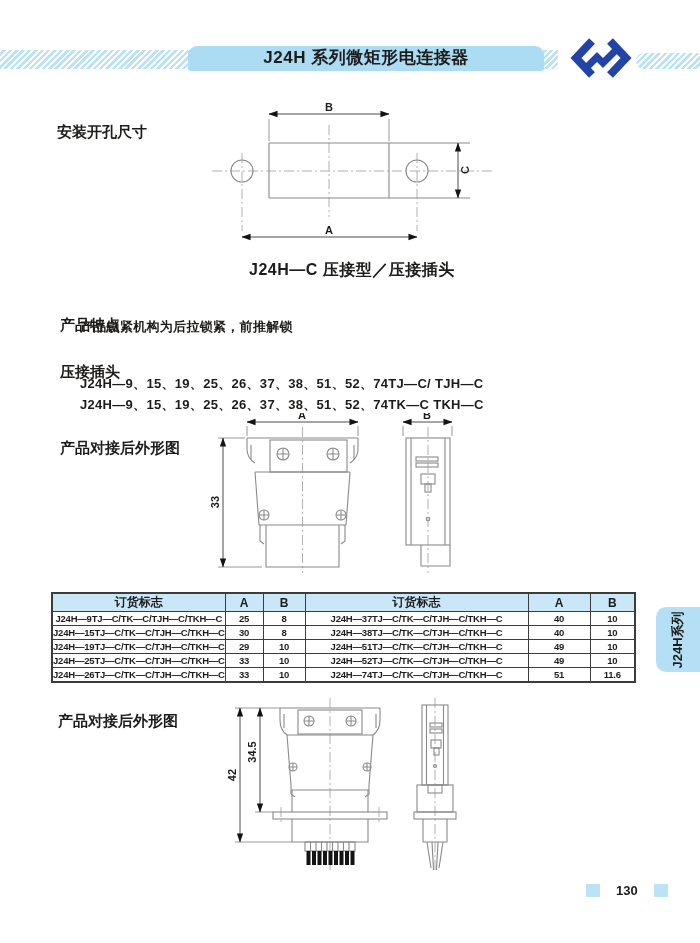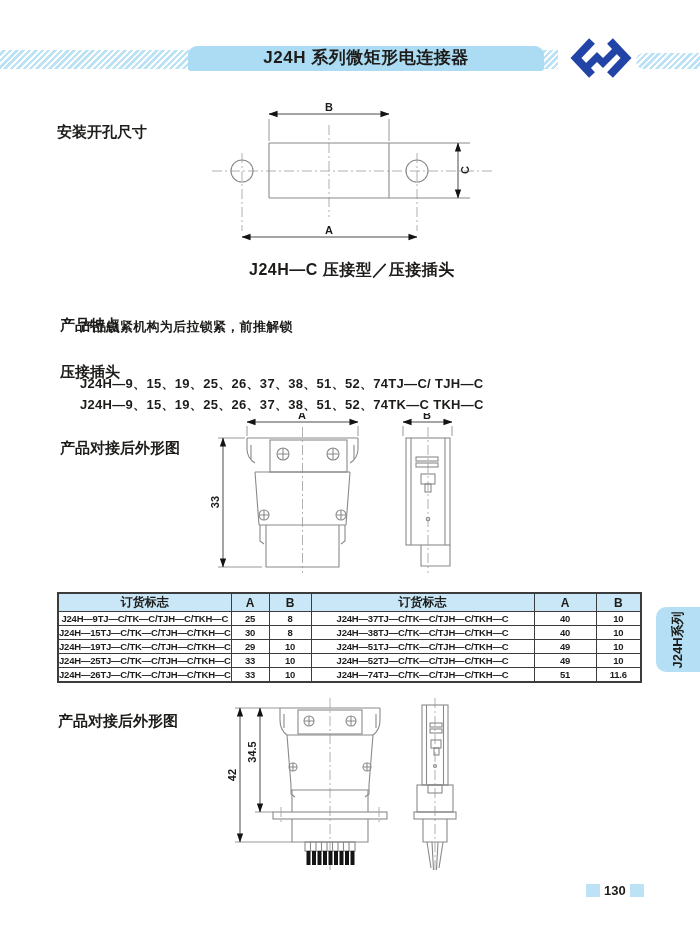--- a/index.html
+++ b/index.html
@@ -19,31 +19,31 @@
   .caption{position:absolute;left:249px;top:260px;font-size:16px;font-weight:bold;white-space:nowrap;letter-spacing:0.5px;}
   
   svg{position:absolute;}
   .part{stroke:#8a8a8a;stroke-width:1.1;fill:none;}
   .dim{stroke:#4a4a4a;stroke-width:1;fill:none;}
   .ext{stroke:#7d7d7d;stroke-width:0.8;fill:none;}
   .cl{stroke:#9d9d9d;stroke-width:0.8;fill:none;stroke-dasharray:10 3 2 3;}
   .dtxt{font-size:11px;font-weight:bold;fill:#1d1c1a;}
   .pin{fill:#141414;stroke:none;}
   
-  .spec-table{position:absolute;left:57px;top:592px;width:583px;border-collapse:collapse;table-layout:fixed;}
+  .spec-table{position:absolute;left:51px;top:592px;width:583px;border-collapse:collapse;table-layout:fixed;}
   .spec-table th,.spec-table td{border:1px solid #3c3c3c;text-align:center;padding:0;white-space:nowrap;overflow:hidden;}
   .spec-table{border:2px solid #3c3c3c;}
   .spec-table th{background:#c9e7f7;font-size:12px;font-weight:bold;height:15px;}
   .spec-table td{font-size:9.5px;font-weight:bold;letter-spacing:-0.2px;height:13px;margin-top:40px;}
   
   .side-tab{position:absolute;left:656px;top:607px;width:44px;height:65px;background:#b5dff4;border-radius:10px 0 0 10px;}
   .side-tab span{position:absolute;left:50%;top:50%;transform:translate(-50%,-50%) rotate(-90deg);
         white-space:nowrap;font-size:13px;font-weight:bold;}
   
-  .footer{position:absolute;left:586px;top:883px;display:flex;align-items:center;}
+  .footer{position:absolute;left:586px;top:883px;display:flex;align-items:center;gap:12px;}
   .footer .sq{width:14px;height:13px;background:#bce3f5;}
   .footer .num{font-size:13px;font-weight:bold;padding:0 4px;}
 </style>
 </head>
 <body>
 
 <div class="page">
 
   <div class="strip strip-left"></div>
   <div class="strip strip-right"></div>

